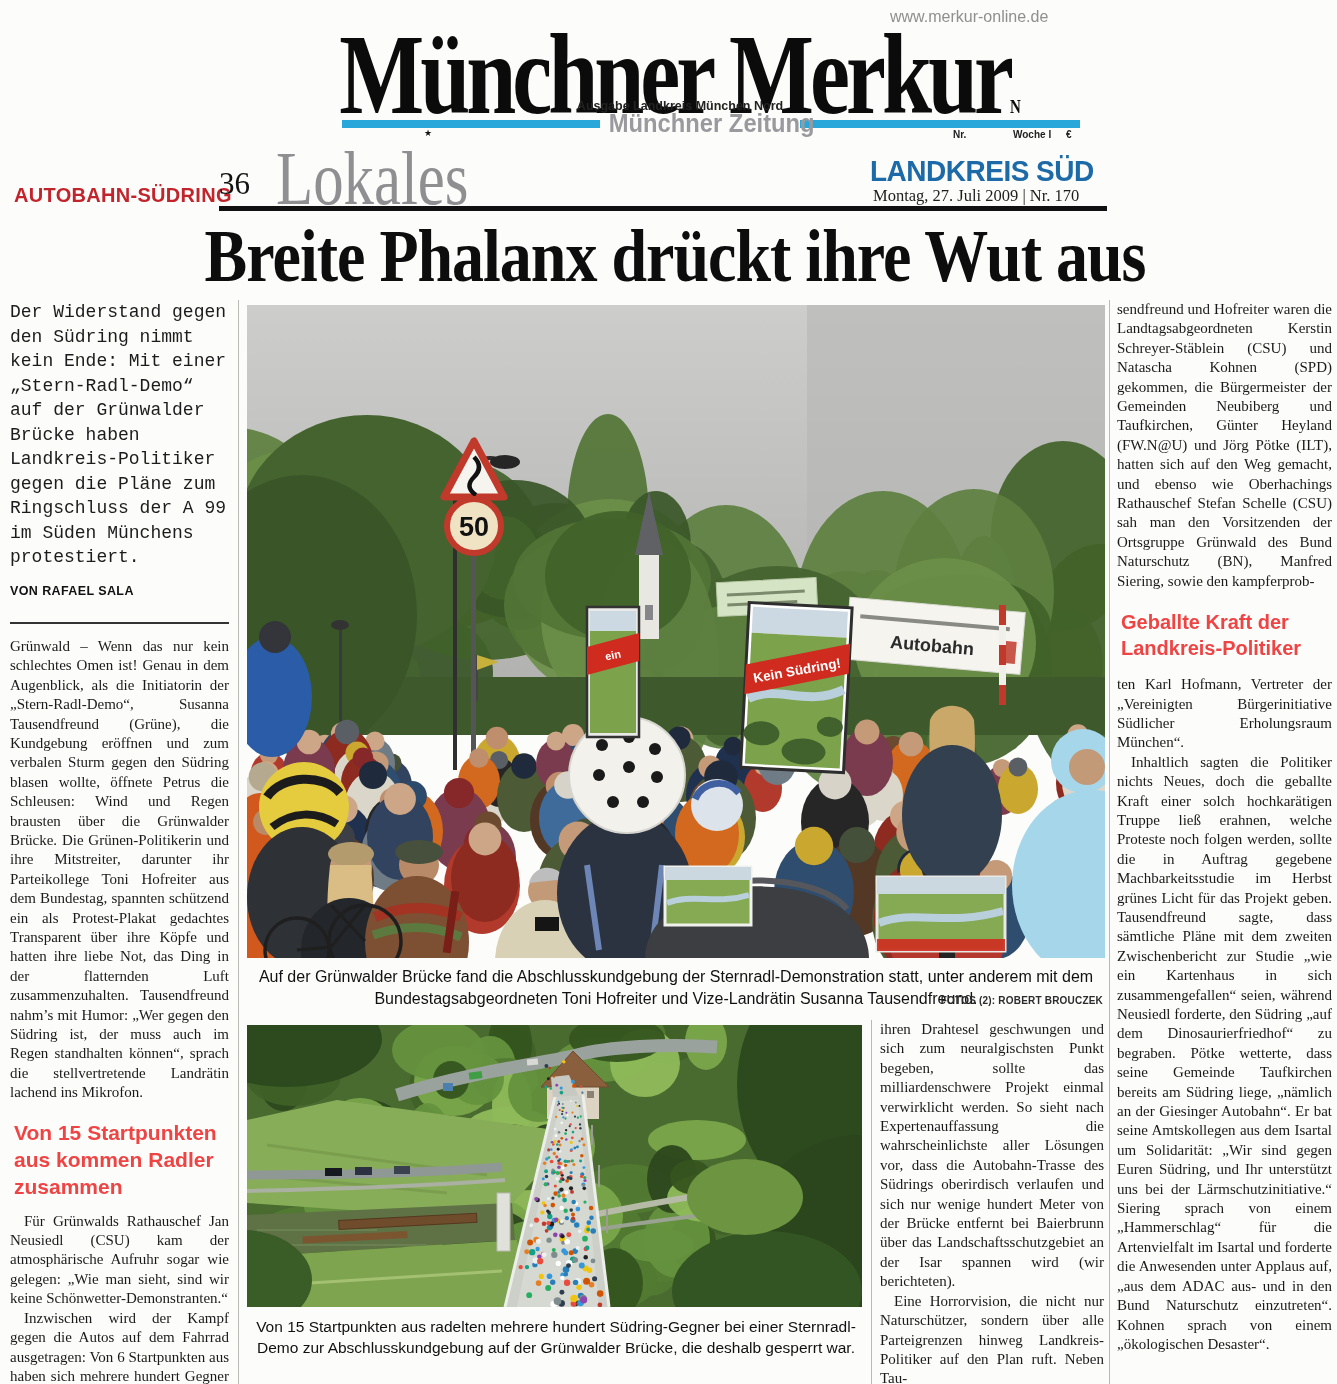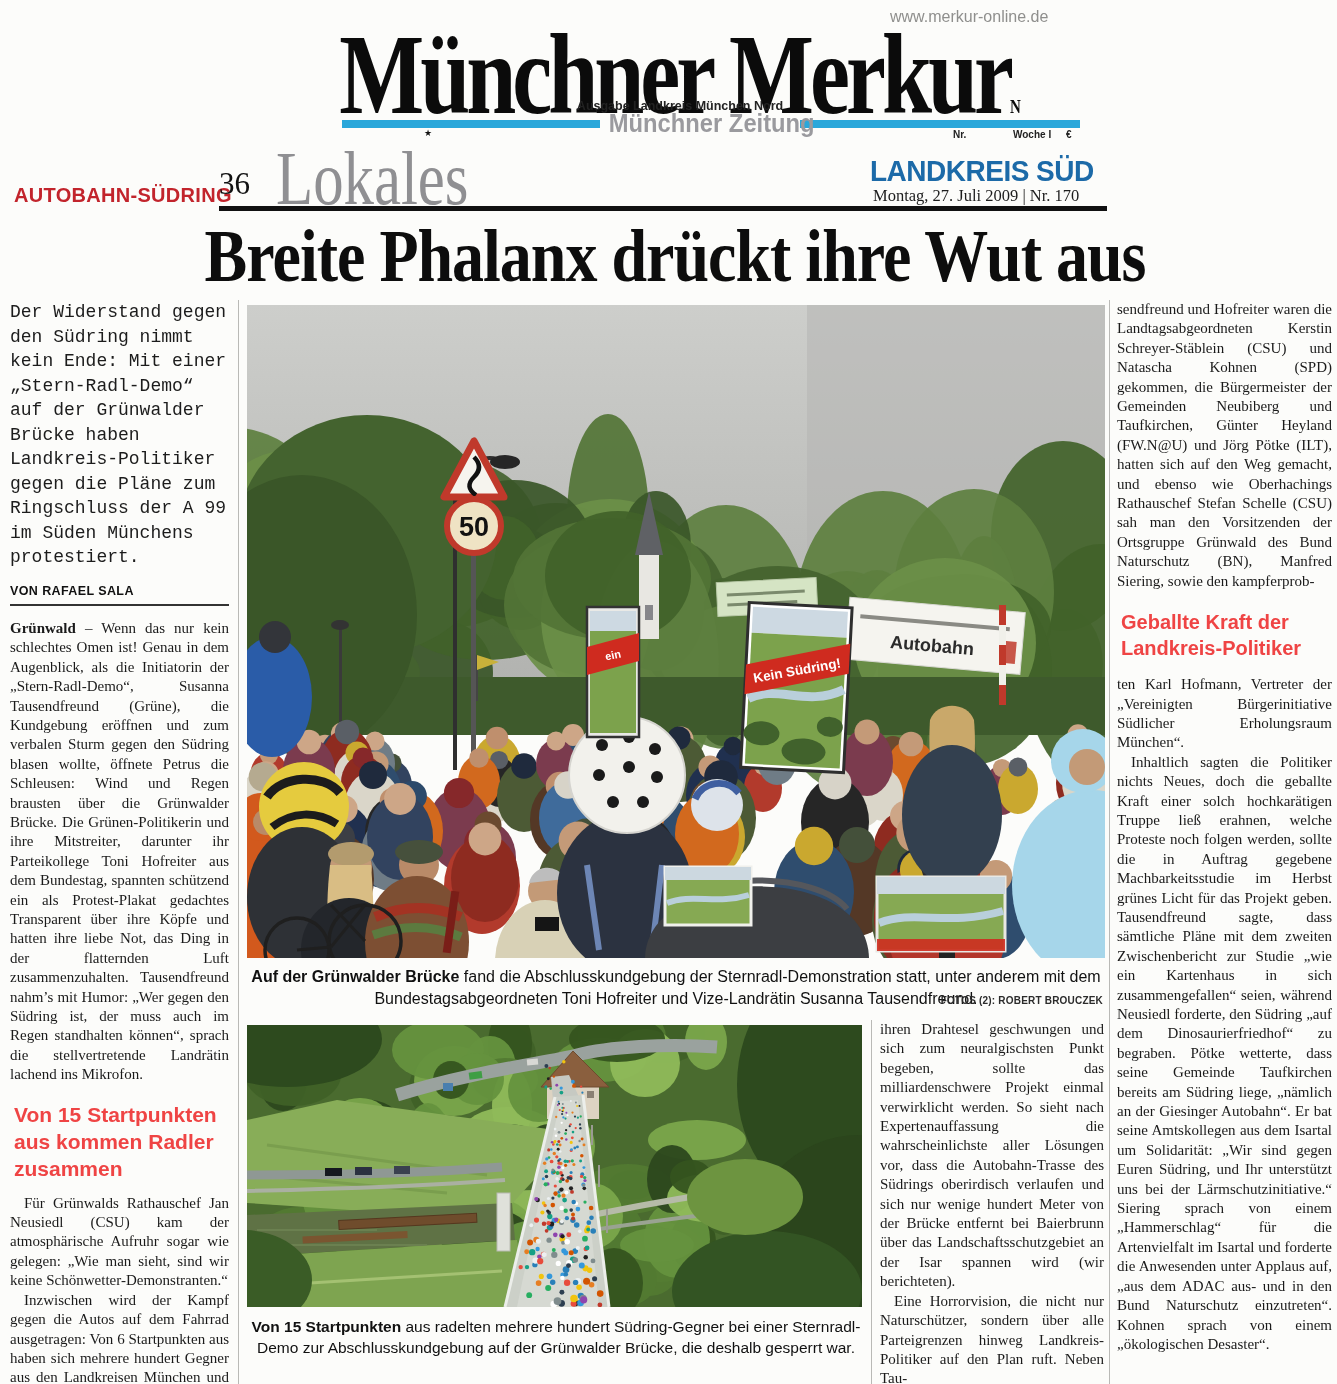--- a/index.html
+++ b/index.html
@@ -41,25 +41,25 @@
   
   .col{overflow:hidden;text-align:justify;font-size:15px;line-height:19.4px;}
   .col p{margin:0;}
   .col p.ind{text-indent:14px;}
   .col1{left:10px;top:300px;width:219px;height:1084px;}
   .col2{left:880px;top:1020px;width:224px;height:364px;}
   .col3{left:1117px;top:300px;width:215px;height:1084px;}
   .lead{font-family:Liberation Mono, monospace;font-size:18px;line-height:24.5px;text-align:left;
         color:#1c1c1c;margin:0 0 12px 0 !important;}
   .byline{font-family:"Liberation Sans",sans-serif;font-size:12.5px;font-weight:bold;letter-spacing:.4px;
-          color:#111;border-bottom:2px solid #333;padding-bottom:3px;margin:0 0 13px 0 !important;text-align:left;}
+          color:#111;border-bottom:2px solid #333;padding-bottom:21px;margin:0 0 13px 0 !important;text-align:left;}
   .subhead{font-family:"Liberation Sans",sans-serif;font-weight:bold;font-size:21px;line-height:27px;
            text-align:left;color:#ef4444;margin:16px 0 12px 4px !important;text-indent:0 !important;}
   .subhead.s3{font-size:20px;line-height:26px;margin:18px 0 14px 4px !important;}
-  .lead-in{font-weight:bold;}
+  .lead-in{font-weight:normal;}
 
   
   .photo{display:block;}
   .photo1{left:247px;top:305px;}
   .photo2{left:247px;top:1025px;}
   .caption{font-family:"Liberation Sans",sans-serif;font-size:16px;line-height:21.5px;color:#111;text-align:center;}
   .cap1{left:247px;top:966px;width:858px;height:48px;}
   .cap2{left:247px;top:1316px;width:618px;height:48px;font-size:15.5px;line-height:21px;}
   .credit{position:absolute;right:2px;top:24px;font-size:10px;font-weight:bold;color:#2b2b2b;letter-spacing:.2px;}
 

